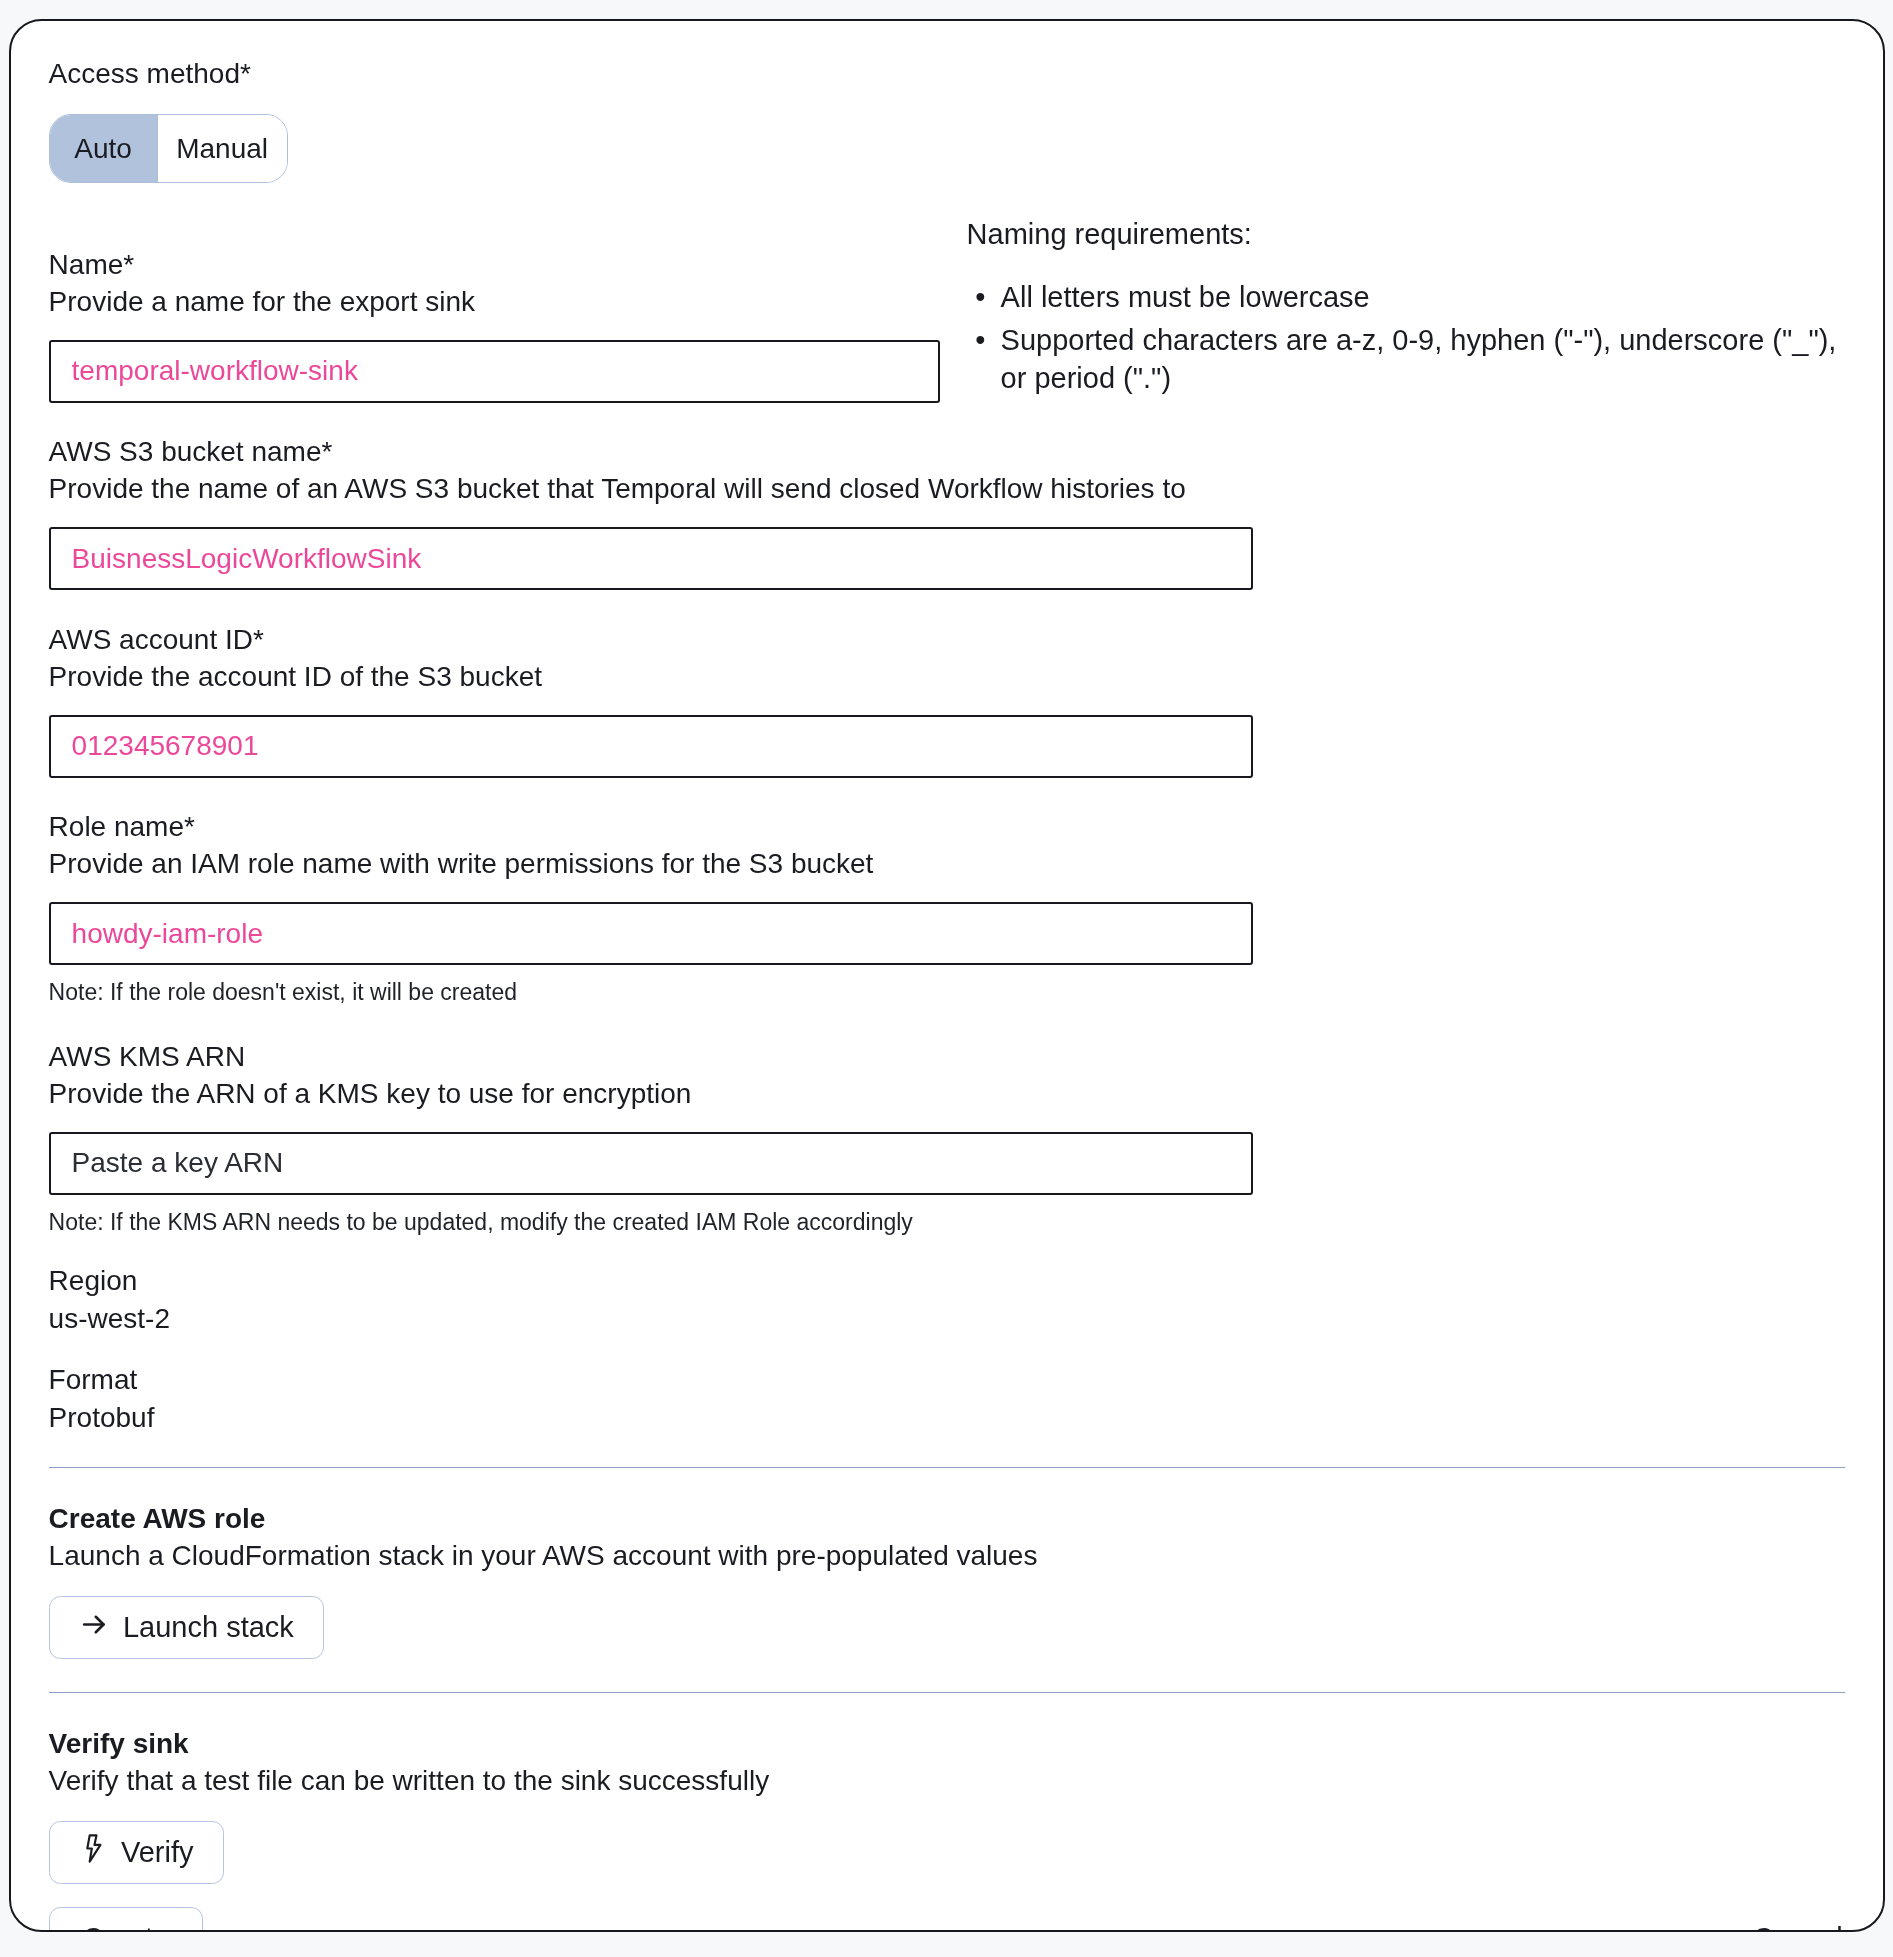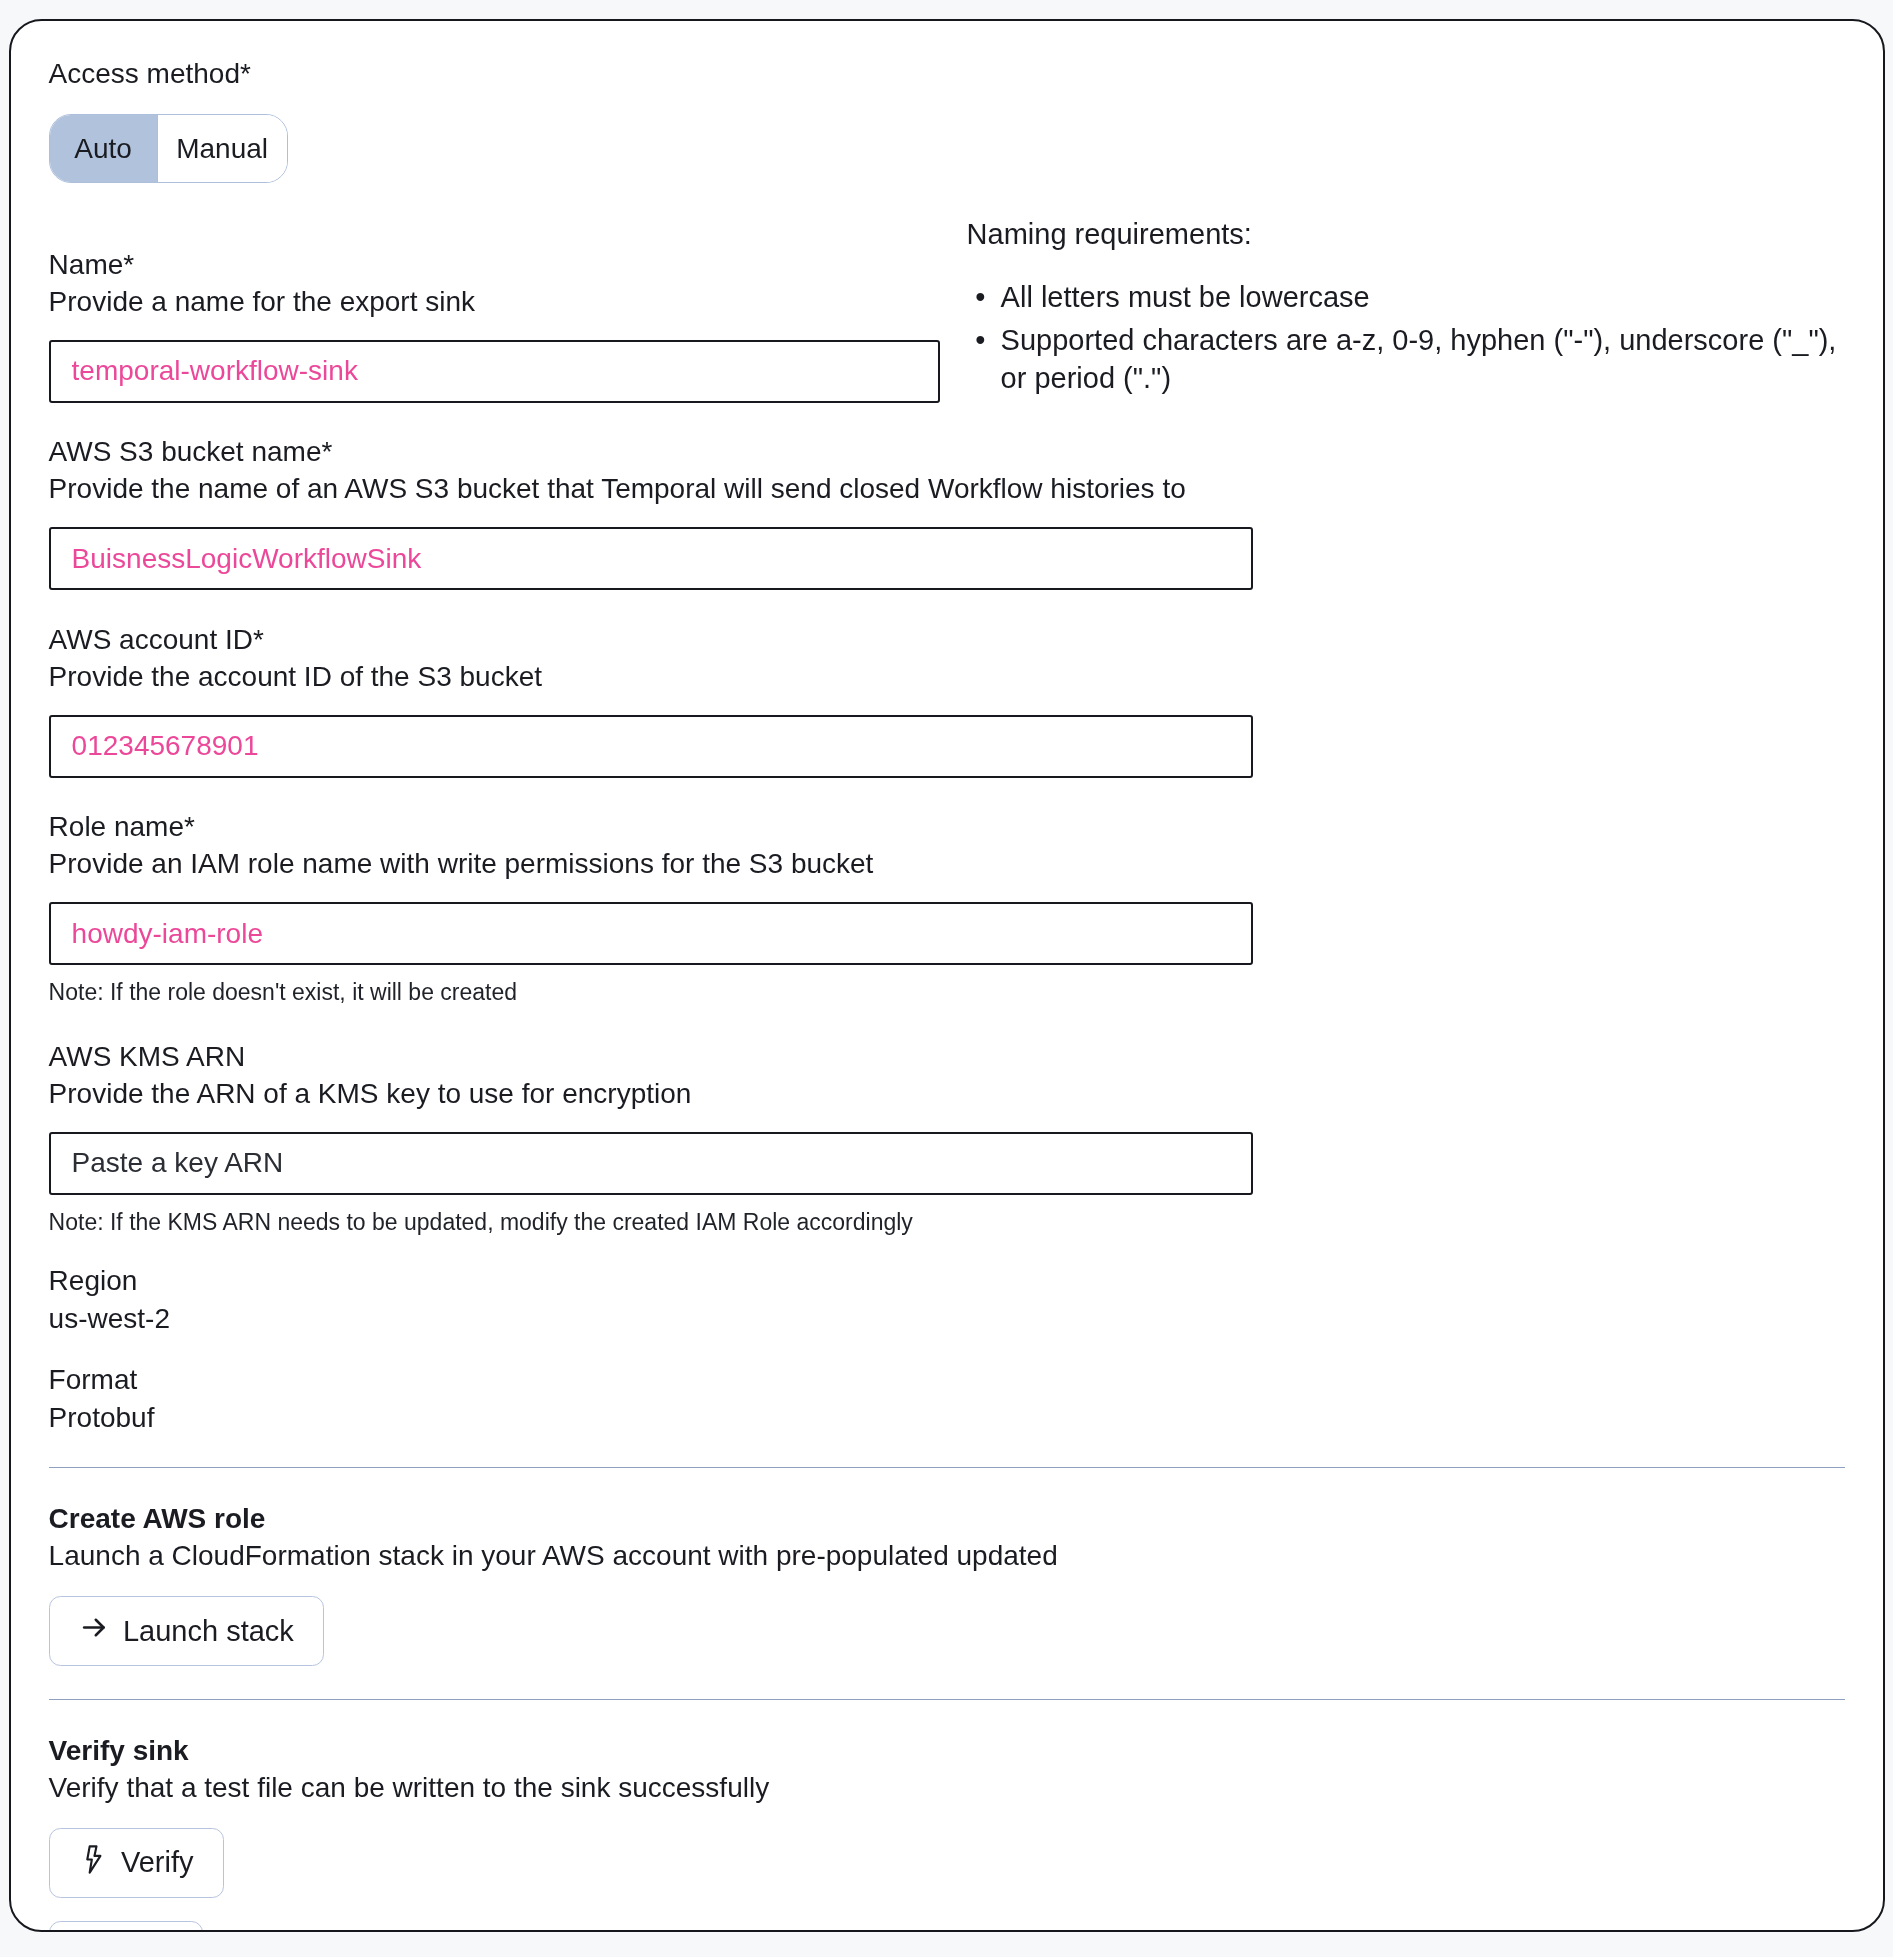--- a/index.html
+++ b/index.html
@@ -83,21 +83,21 @@
   .kv .label { margin-bottom: 3.8px; }
 
   .divider { border: none; border-top: 1.9px solid #8da0bf; margin: 32.5px 0 0 0; }
 
   .section { margin-top: 34px; }
   .section-title { font-size: 28px; line-height: 34px; font-weight: 700; }
 
   .btn {
     margin-top: 23px;
     display: inline-flex; align-items: center; gap: 13.4px;
-    height: 70px;
+    height: 63px;
     padding: 0 29px;
     background: #ffffff;
     border: 1.9px solid #b7c4e0;
     border-radius: 11.5px;
     font-family: "Liberation Sans", sans-serif;
     font-size: 29px;
     color: #1a1c22;
     cursor: pointer;
   }
   .btn svg { flex: 0 0 auto; }
@@ -176,21 +176,21 @@
 
   <div class="kv">
     <div class="label">Format</div>
     <div class="label">Protobuf</div>
   </div>
 
   <hr class="divider">
 
   <div class="section">
     <div class="section-title">Create AWS role</div>
-    <div class="desc">Launch a CloudFormation stack in your AWS account with pre-populated updated</div>
+    <div class="desc">Launch a CloudFormation stack in your AWS account with pre-populated values</div>
     <button class="btn">
       <span>
         <svg width="31" height="31" viewBox="0 0 24 24" fill="none" stroke="#1a1c22" stroke-width="2" stroke-linecap="round" stroke-linejoin="round">
           <path d="M4 12h15"></path>
             <path d="M13 6l6 6-6 6"></path>
         </svg>
       </span>
       <span>Launch stack</span>
     </button>
   </div>

